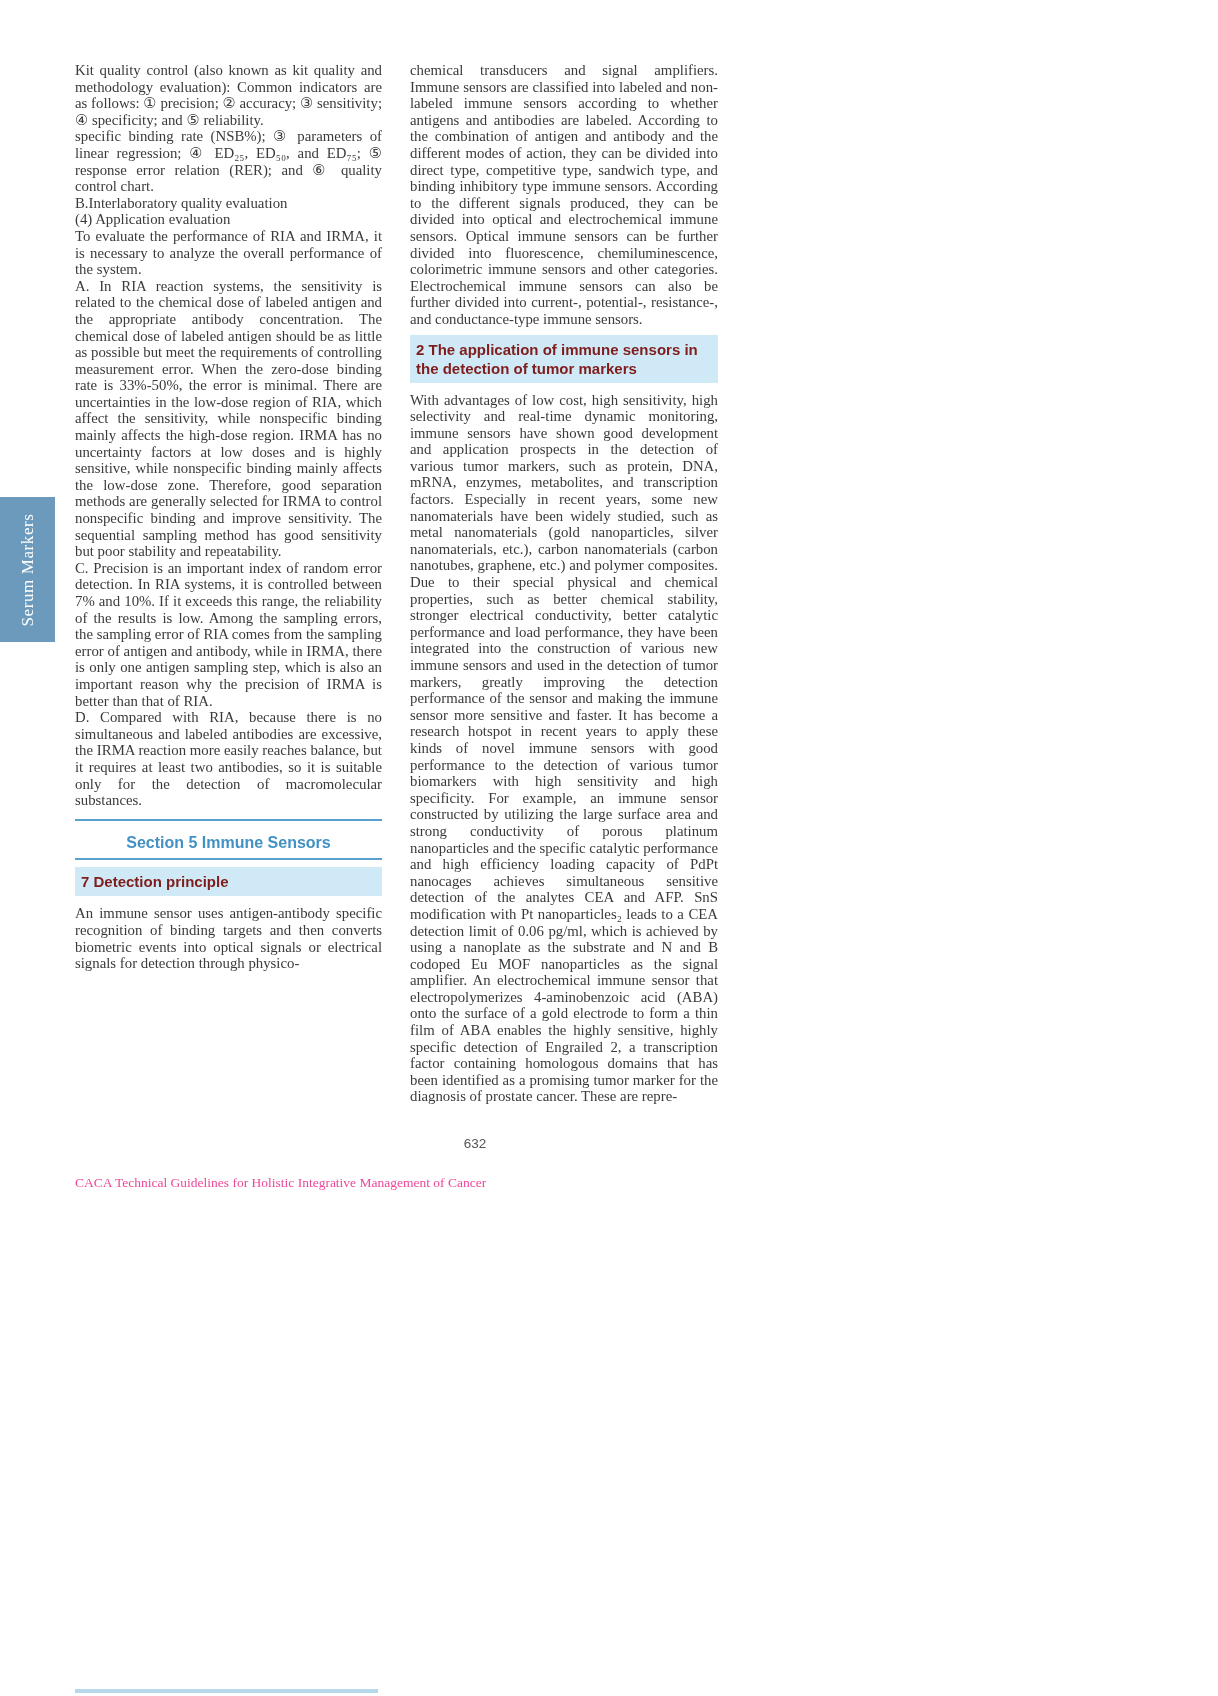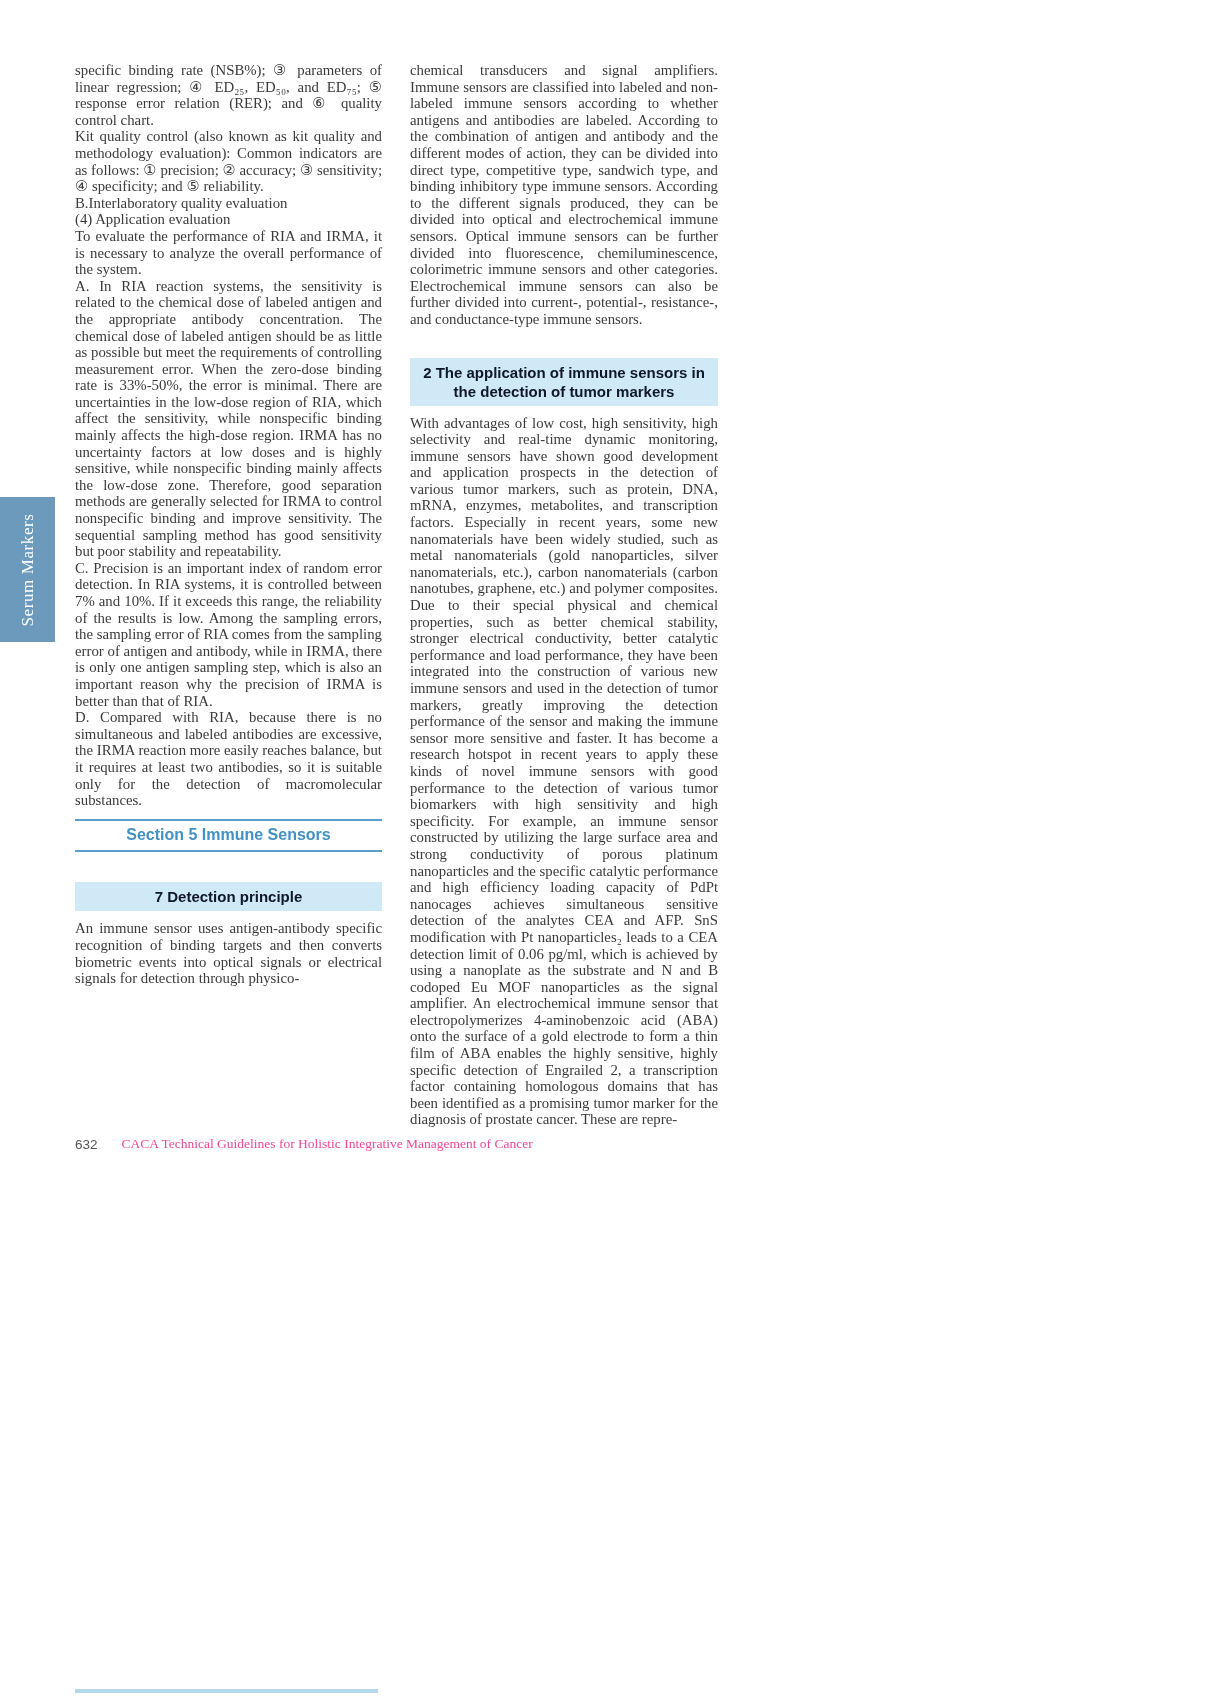--- a/index.html
+++ b/index.html
@@ -7,43 +7,43 @@
         font-family:"Liberation Serif","DejaVu Sans",serif;}
   .thumb-tab{position:absolute;left:0;top:497px;width:55px;height:145px;background:#6b9abc;
              display:flex;align-items:center;justify-content:center;}
   .thumb-tab .vtext{transform:rotate(-90deg);white-space:nowrap;color:#ffffff;
              font-size:17px;letter-spacing:0.6px;font-family:"Liberation Serif",serif;}
   .col{position:absolute;top:62px;font-size:14.8px;line-height:16.6px;color:#3a3a3a;
        text-align:justify;}
   .col-left{left:75px;width:307px;}
   .col-right{left:410px;width:308px;}
   p.para{margin:0;}
-  .section-heading{margin:10px 0 0;padding:6px 0 7px;border-top:2px solid #5aa0cf;
+  .section-heading{margin:10px 0 0;padding:14px 0 7px;border-top:2px solid #5aa0cf;
        border-bottom:2px solid #5aa0cf;text-align:center;
        font-family:"Liberation Sans",sans-serif;font-weight:bold;font-size:16px;color:#4191c5;}
-  .subsection-heading{margin:30px 0 9px;padding:5px 6px;background:#cfe9f6;text-align:center;
+  .subsection-heading{margin:7px 0 9px;padding:5px 6px;background:#cfe9f6;text-align:left;
        font-family:"Liberation Sans",sans-serif;font-weight:bold;font-size:15px;
-       line-height:19px;color:#0f172a;}
-  .footer{position:absolute;left:75px;top:1136px;display:flex;align-items:flex-end;gap:24px;}
+       line-height:19px;color:#7f1d1d;}
+  .footer{position:absolute;left:75px;top:1136px;display:flex;align-items:flex-end;gap:24px;flex-direction:column;}
   .footer .num{font-family:"Liberation Sans",sans-serif;font-size:13.5px;color:#555555;}
   .footer .title{font-family:"Liberation Serif",serif;font-size:13.5px;color:#ec4899;}
   .bottom-rule{position:absolute;left:75px;top:1689px;width:303px;height:4px;background:#b5d8eb;}
 </style>
 </head>
 <body>
 
 <div class="page">
 
   <div class="thumb-tab">
     <span class="vtext">Serum Markers</span>
   </div>
 
   <div class="col col-left">
+    <p class="para">Kit quality control (also known as kit quality and methodology evaluation): Common indicators are as follows: ① precision; ② accuracy; ③ sensitivity; ④ specificity; and ⑤ reliability.</p>
     <p class="para">specific binding rate (NSB%); ③ parameters of linear regression; ④ ED₂₅, ED₅₀, and ED₇₅; ⑤ response error relation (RER); and ⑥ quality control chart.</p>
-    <p class="para">Kit quality control (also known as kit quality and methodology evaluation): Common indicators are as follows: ① precision; ② accuracy; ③ sensitivity; ④ specificity; and ⑤ reliability.</p>
     <p class="para">B.Interlaboratory quality evaluation</p>
     <p class="para">(4) Application evaluation</p>
     <p class="para">To evaluate the performance of RIA and IRMA, it is necessary to analyze the overall performance of the system.</p>
     <p class="para">A. In RIA reaction systems, the sensitivity is related to the chemical dose of labeled antigen and the appropriate antibody concentration. The chemical dose of labeled antigen should be as little as possible but meet the requirements of controlling measurement error. When the zero-dose binding rate is 33%-50%, the error is minimal. There are uncertainties in the low-dose region of RIA, which affect the sensitivity, while nonspecific binding mainly affects the high-dose region. IRMA has no uncertainty factors at low doses and is highly sensitive, while nonspecific binding mainly affects the low-dose zone. Therefore, good separation methods are generally selected for IRMA to control nonspecific binding and improve sensitivity. The sequential sampling method has good sensitivity but poor stability and repeatability.</p>
     <p class="para">C. Precision is an important index of random error detection. In RIA systems, it is controlled between 7% and 10%. If it exceeds this range, the reliability of the results is low. Among the sampling errors, the sampling error of RIA comes from the sampling error of antigen and antibody, while in IRMA, there is only one antigen sampling step, which is also an important reason why the precision of IRMA is better than that of RIA.</p>
     <p class="para">D. Compared with RIA, because there is no simultaneous and labeled antibodies are excessive, the IRMA reaction more easily reaches balance, but it requires at least two antibodies, so it is suitable only for the detection of macromolecular substances.</p>
     <div class="section-heading">Section 5 Immune Sensors</div>
     <div class="subsection-heading">7 Detection principle</div>
     <p class="para">An immune sensor uses antigen-antibody specific recognition of binding targets and then converts biometric events into optical signals or electrical signals for detection through physico-</p>
   </div>

